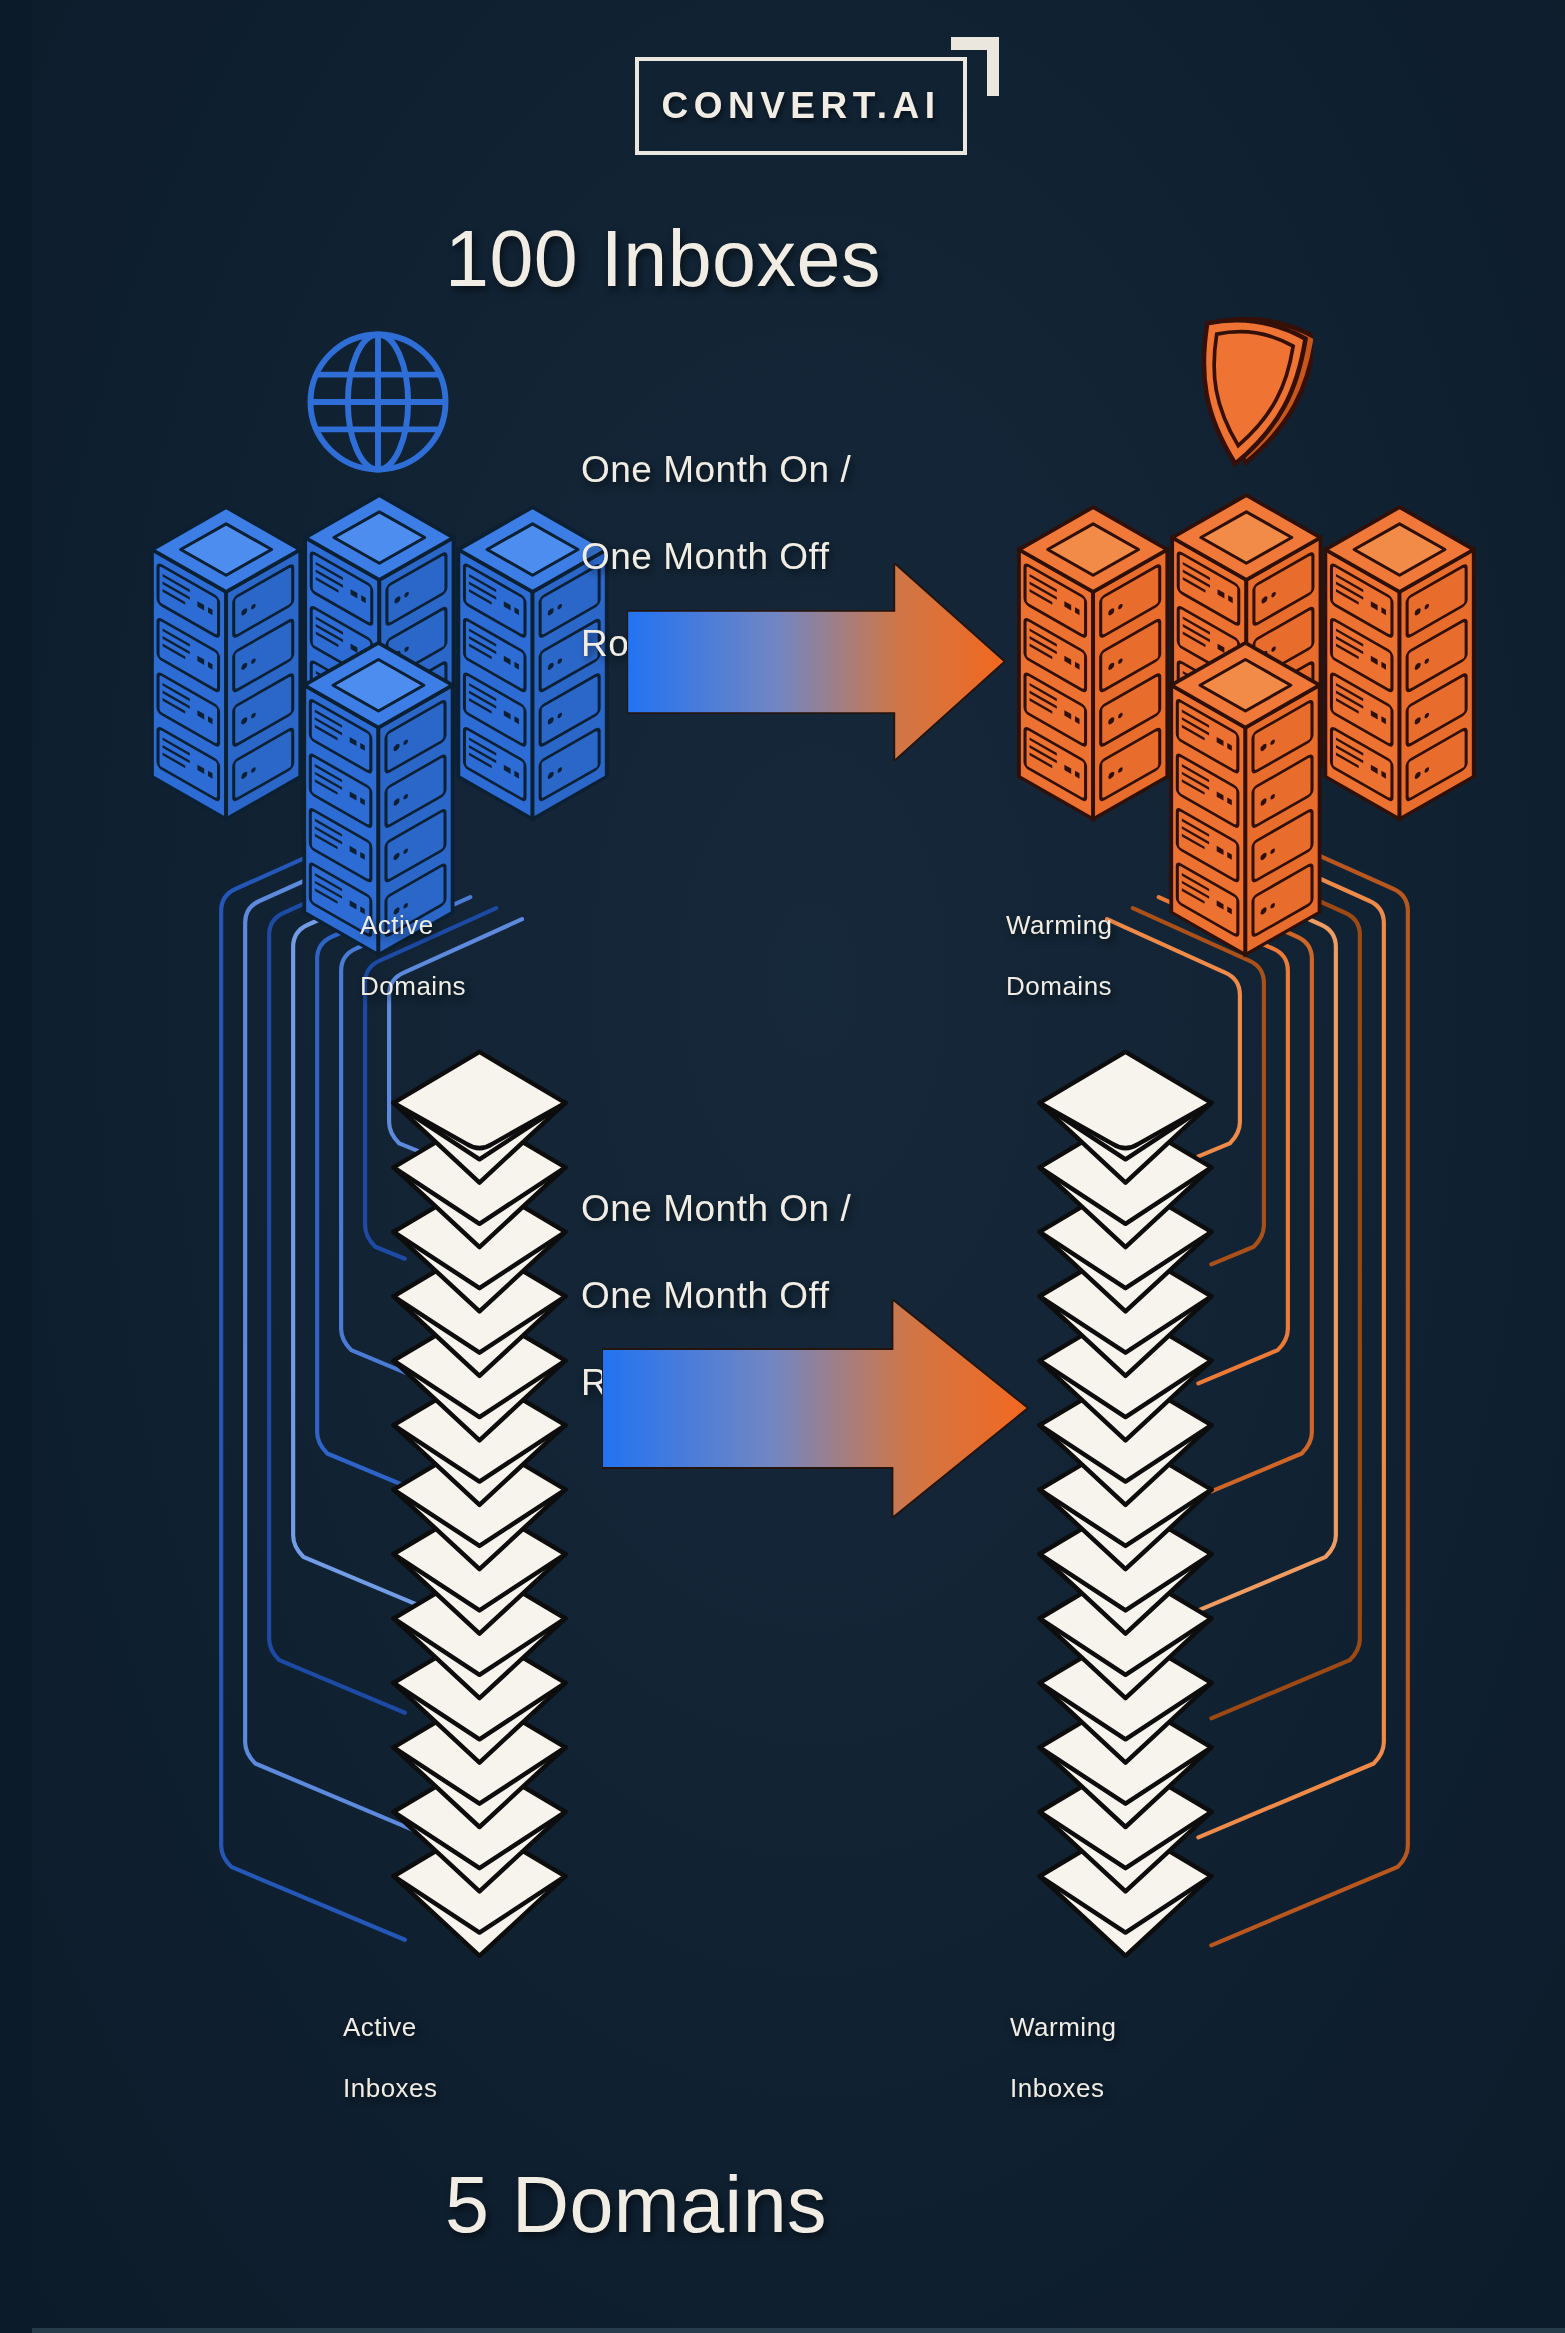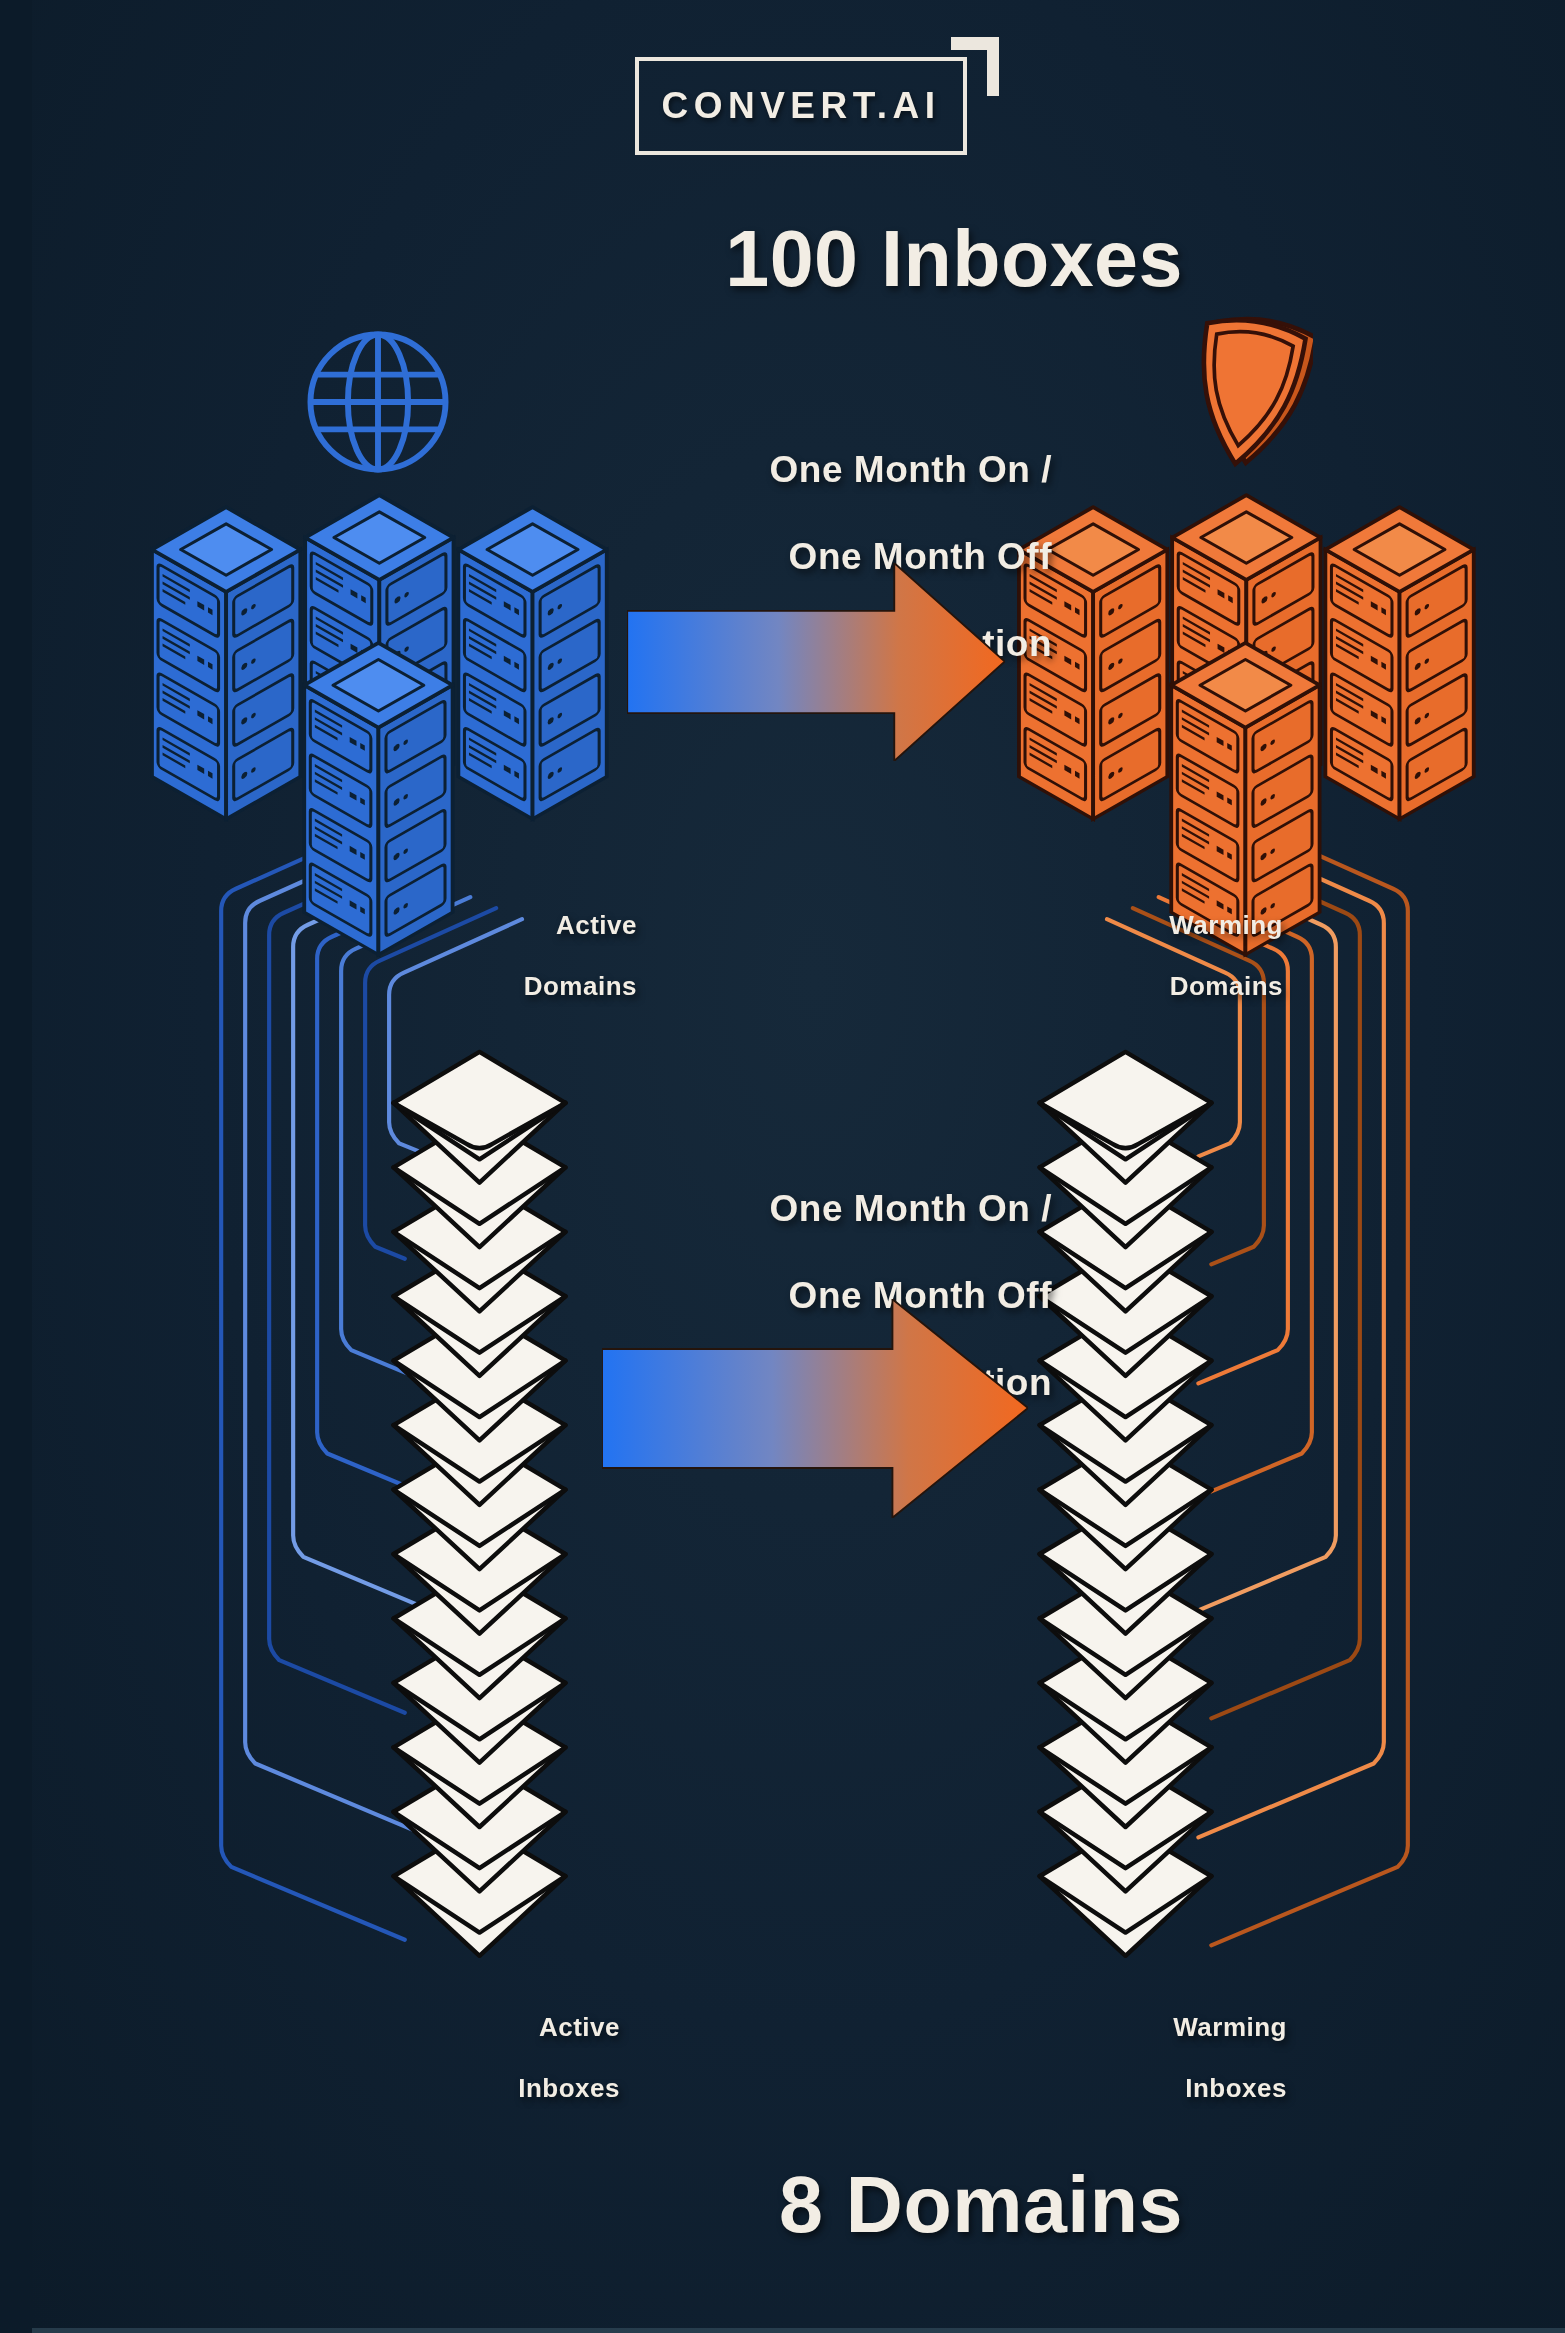--- a/index.html
+++ b/index.html
@@ -6,21 +6,21 @@
   .canvas{
     position:relative;width:1565px;height:2333px;overflow:hidden;
     background:radial-gradient(ellipse at 50% 42%, #16293a 0%, #102132 55%, #0c1b29 100%);
     font-family:"Liberation Sans", sans-serif;
     color:var(--text,#f2ede4);
     margin-left:32px;
   }
   .layer{position:absolute;left:0;top:0;}
   .abs{position:absolute;}
   .txt{
-    text-align:right;font-weight:700;letter-spacing:0.5px;
+    text-align:left;font-weight:400;letter-spacing:0.5px;
     text-shadow:2.8px 3.7px 7.4px rgba(0,0,0,.55);
     line-height:1.18;white-space:pre-line;
   }
   .big-title{font-size:79px;}
   .note{font-size:37px;}
   .node-label{font-size:26px;}
   .logo-box{
     display:flex;align-items:center;justify-content:center;
     border:4.6px solid #ece7de;box-sizing:border-box;
     font-size:37px;font-weight:800;letter-spacing:5.5px;
@@ -237,17 +237,17 @@
 
   <div class="abs txt node-label" style="left:311px;top:1981px;width:277px;">
     <div>Active</div>
     <div>Inboxes</div>
   </div>
   <div class="abs txt node-label" style="left:978px;top:1981px;width:277px;">
     <div>Warming</div>
     <div>Inboxes</div>
   </div>
 
-  <div class="abs txt big-title" style="left:413px;top:2158px;width:738px;">8 Domains</div>
+  <div class="abs txt big-title" style="left:413px;top:2158px;width:738px;">5 Domains</div>
 
   <div class="bottom-strip"></div>
 </div>
 
 
 </body></html>

